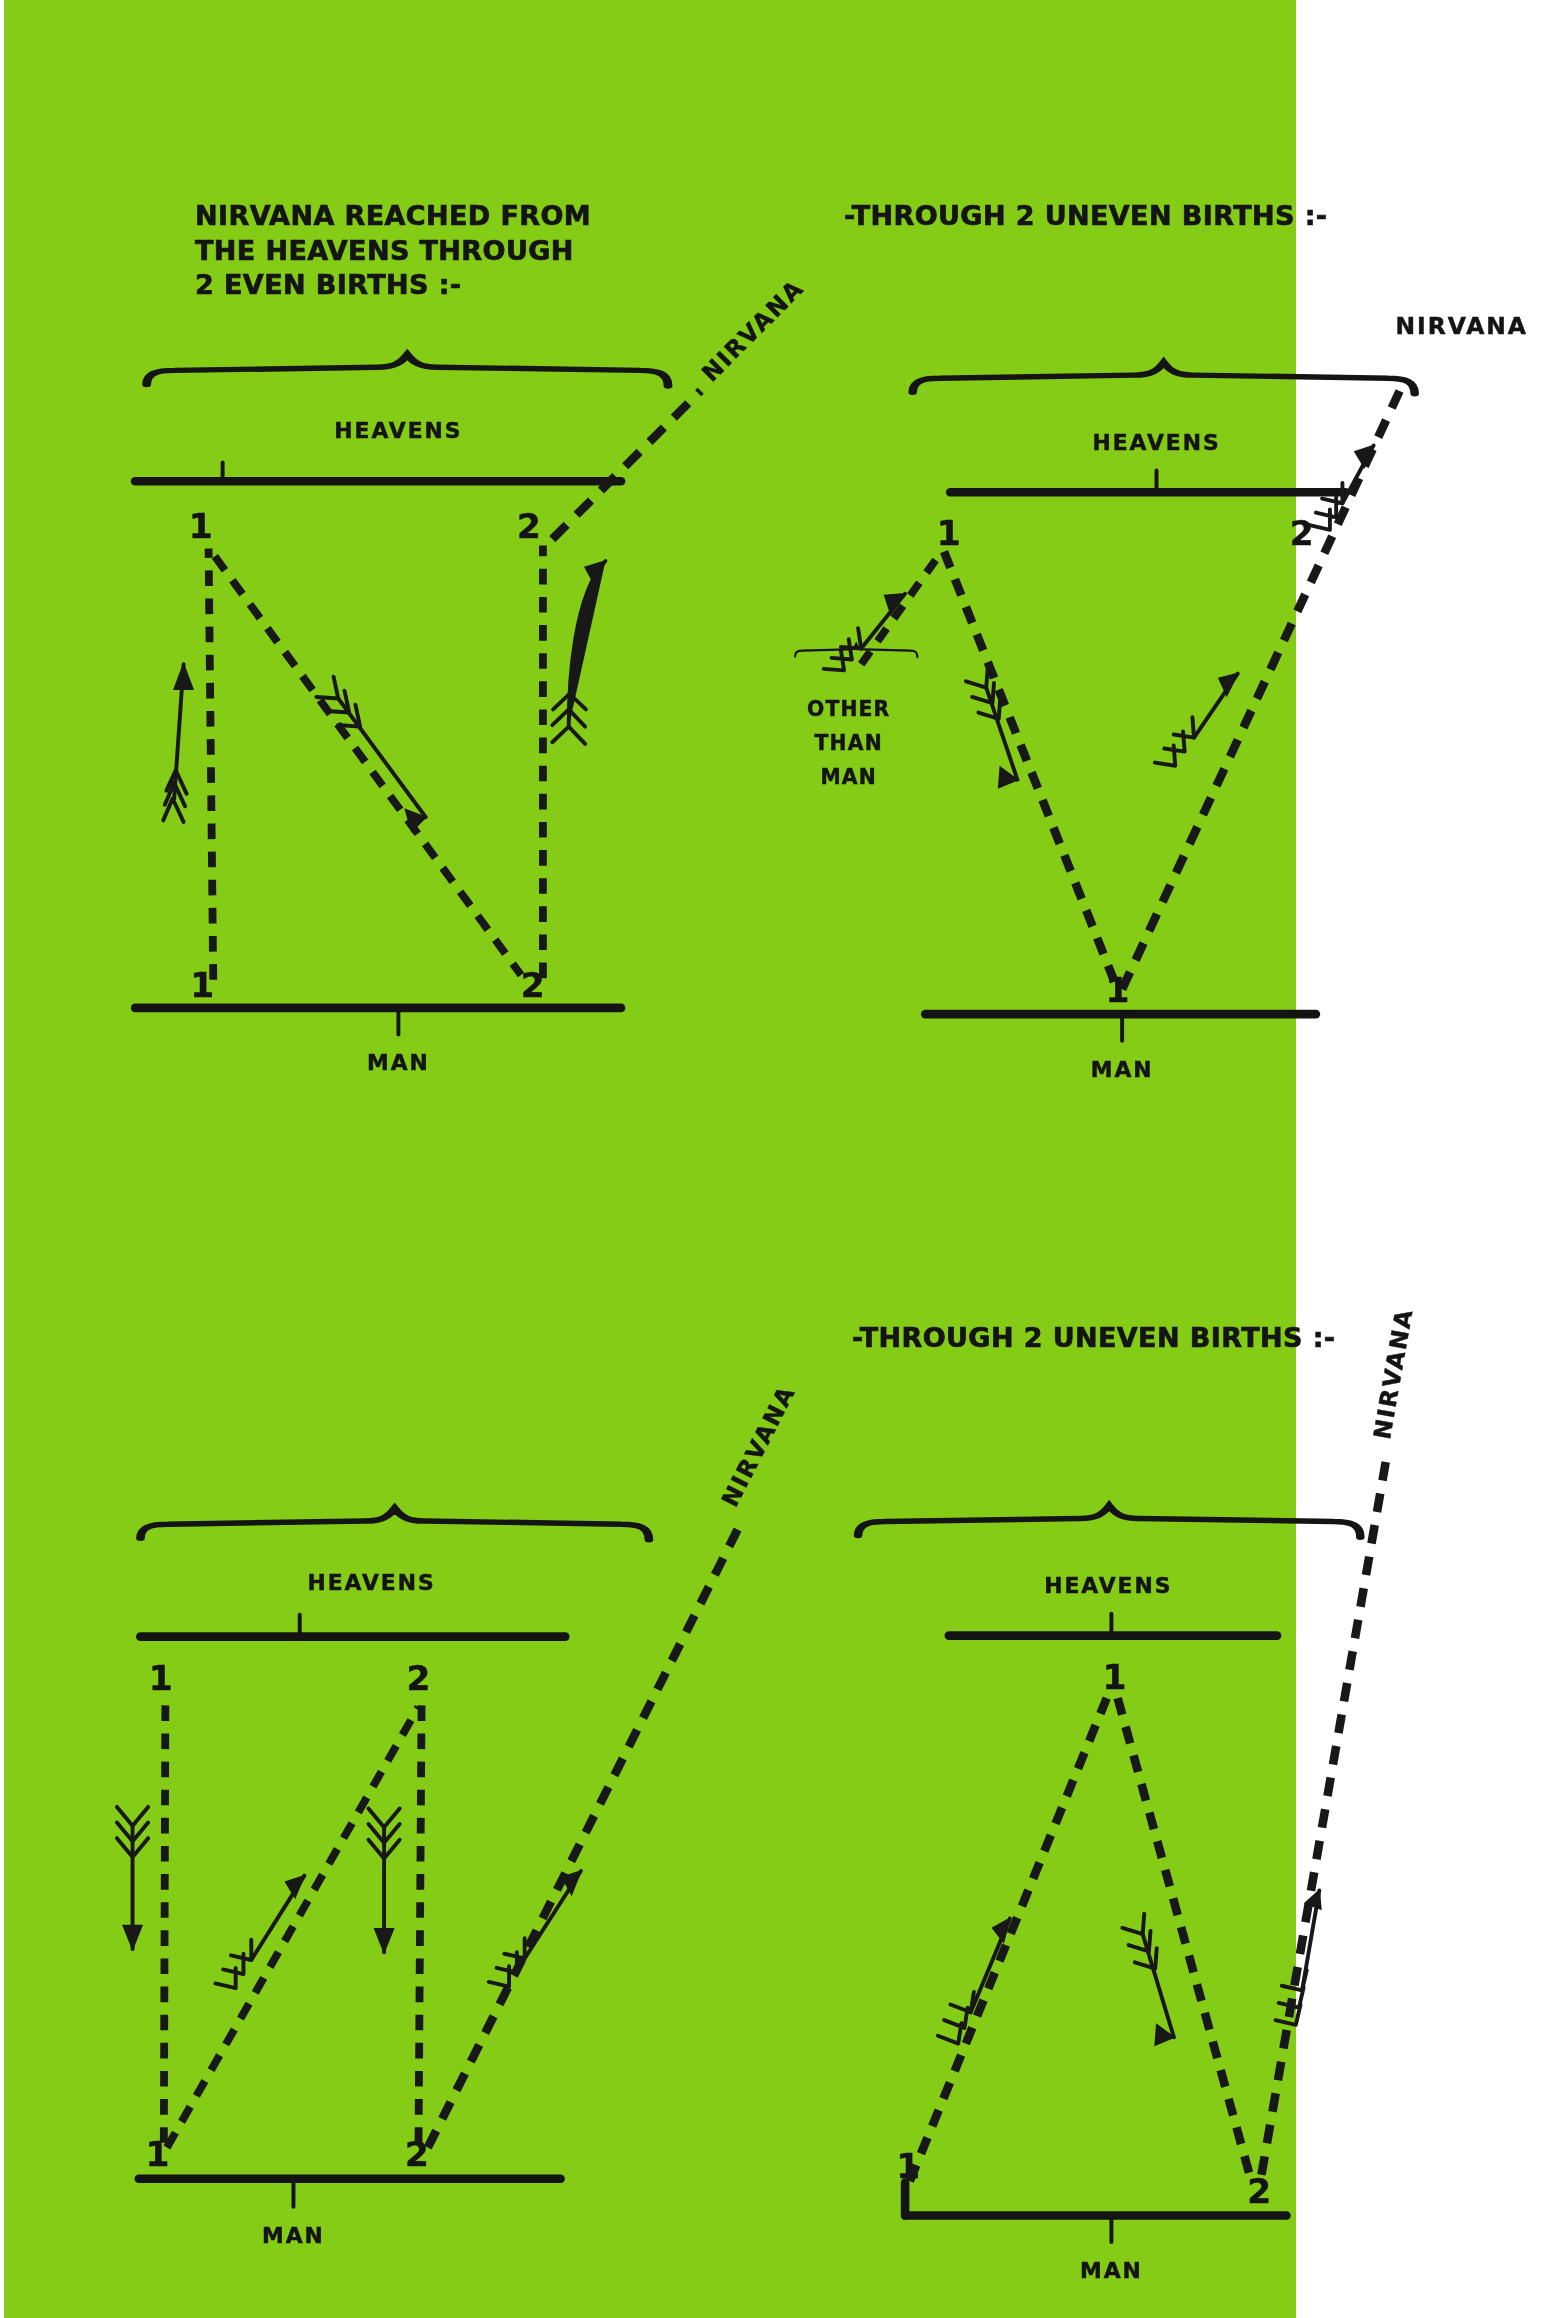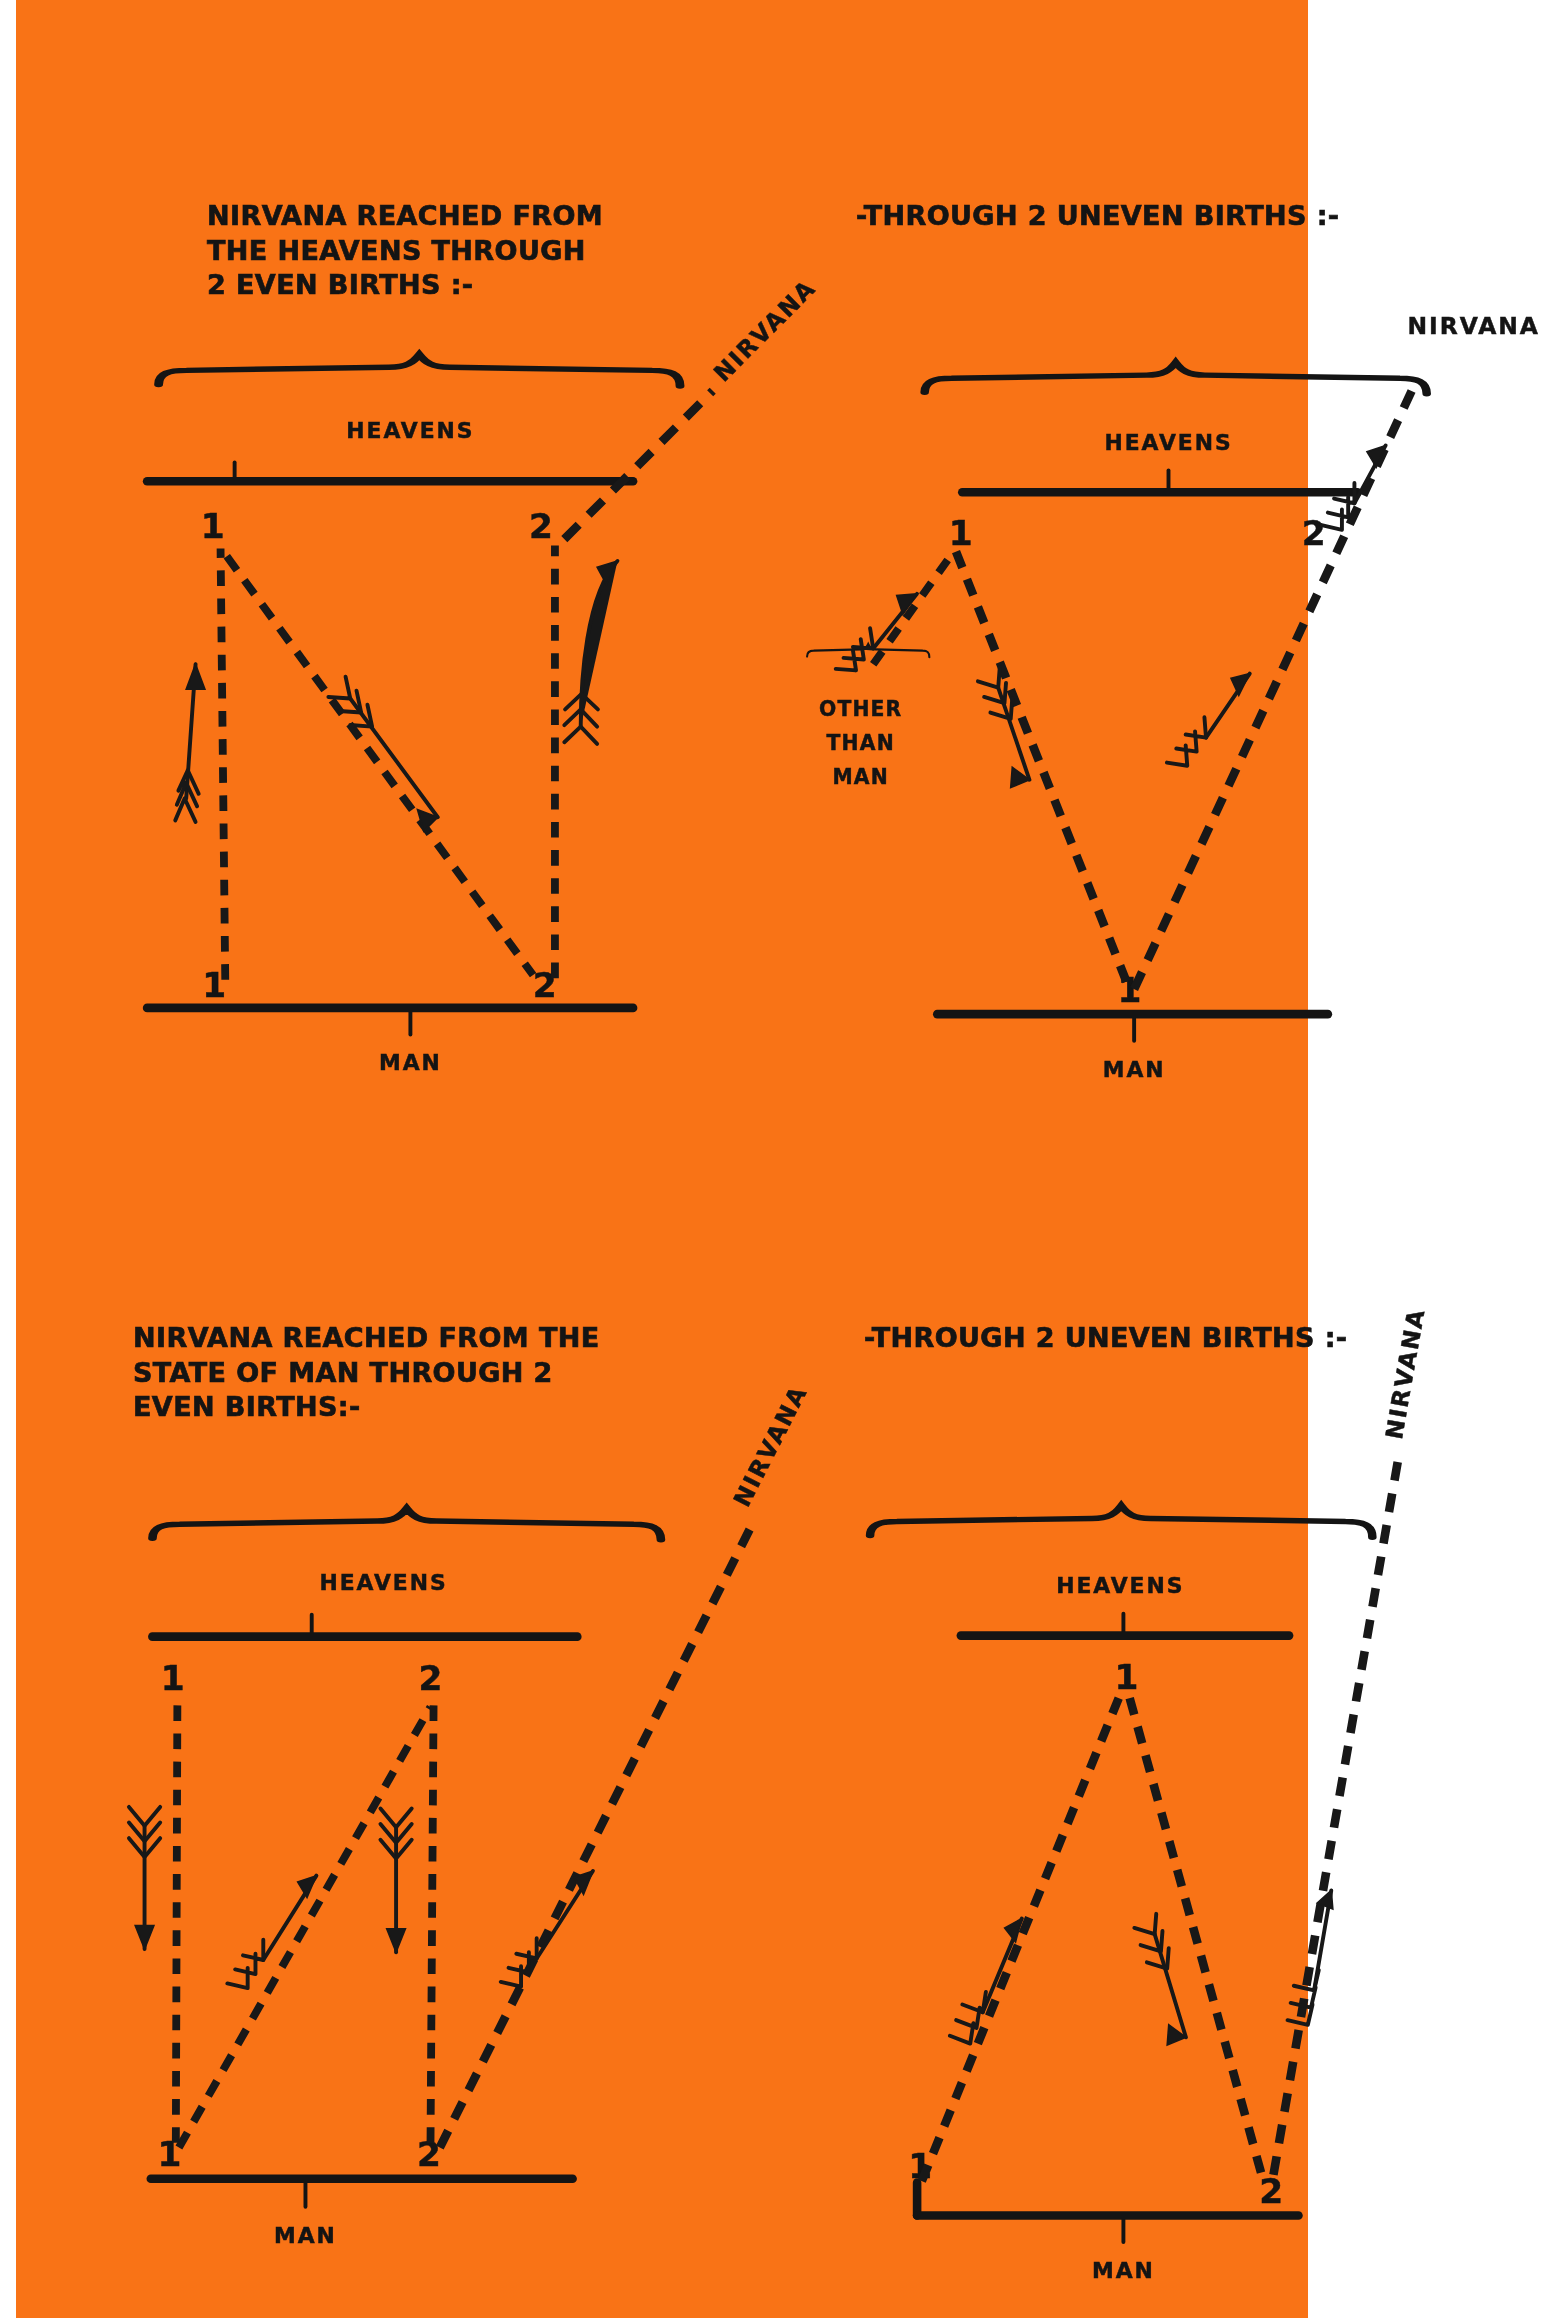--- a/index.html
+++ b/index.html
@@ -9,23 +9,23 @@
   }
   body {
     width: 1562px; height: 2319px;
     font-family: "Liberation Sans", sans-serif;
     color: #111111;
     position: relative;
     overflow: hidden;
   }
   #sheet {
     position: absolute;
-    left: 16px; top: 0;
+    left: 4px; top: 0;
     width: 1292px; height: 2319px;
-    background: #f97316;
+    background: #84cc16;
   }
   .panel {
     position: absolute;
   }
   .title {
     position: absolute;
     font-family: "DejaVu Sans", sans-serif;
     font-weight: 700;
     font-size: 27px;
     letter-spacing: 0.4px;
@@ -166,21 +166,20 @@
         <g>
           <path d="M712,264 L752,190" class="arrow" stroke-width="5"></path>
           <path d="M752,190 L728,198 L740,218 Z" class="arrow" stroke-width="2"></path>
           <path d="M712,264 L686,258 M712,264 L712,238 M704,282 L678,276 M704,282 L704,256 M696,298 L670,292 M696,298 L696,272" class="arrow" stroke-width="5"></path>
         </g>
       </svg>
     </div>
   </div>
 
   <div class="panel" style="left:0;top:1133px;width:774px;height:1185px;">
-    <div class="title" style="left:117px; top:188px; width:531px;">NIRVANA REACHED FROM THE<br>STATE OF MAN THROUGH 2<br>EVEN BIRTHS:-</div>
 
     <div class="svgwrap" style="left:102px; top:363px;">
       <svg width="703" height="789" viewBox="0 0 900 1010">
 
         <path d="M14,72 C14,58 22,54 36,54 L196,50 C210,50 215,44 220,34 C225,44 230,50 244,50 L404,54 C418,54 426,58 426,74" class="solid" stroke-width="7" transform="translate(22,-18) scale(1.58,1.0)" style="transform-origin:0 0;"></path>
 
         <text class="lbl band" x="340" y="120" text-anchor="middle">HEAVENS</text>
 
         <path d="M248,152 L248,180" class="solid" stroke-width="5"></path>
         <path d="M44,180 L588,180" class="solid" stroke-width="11"></path>

